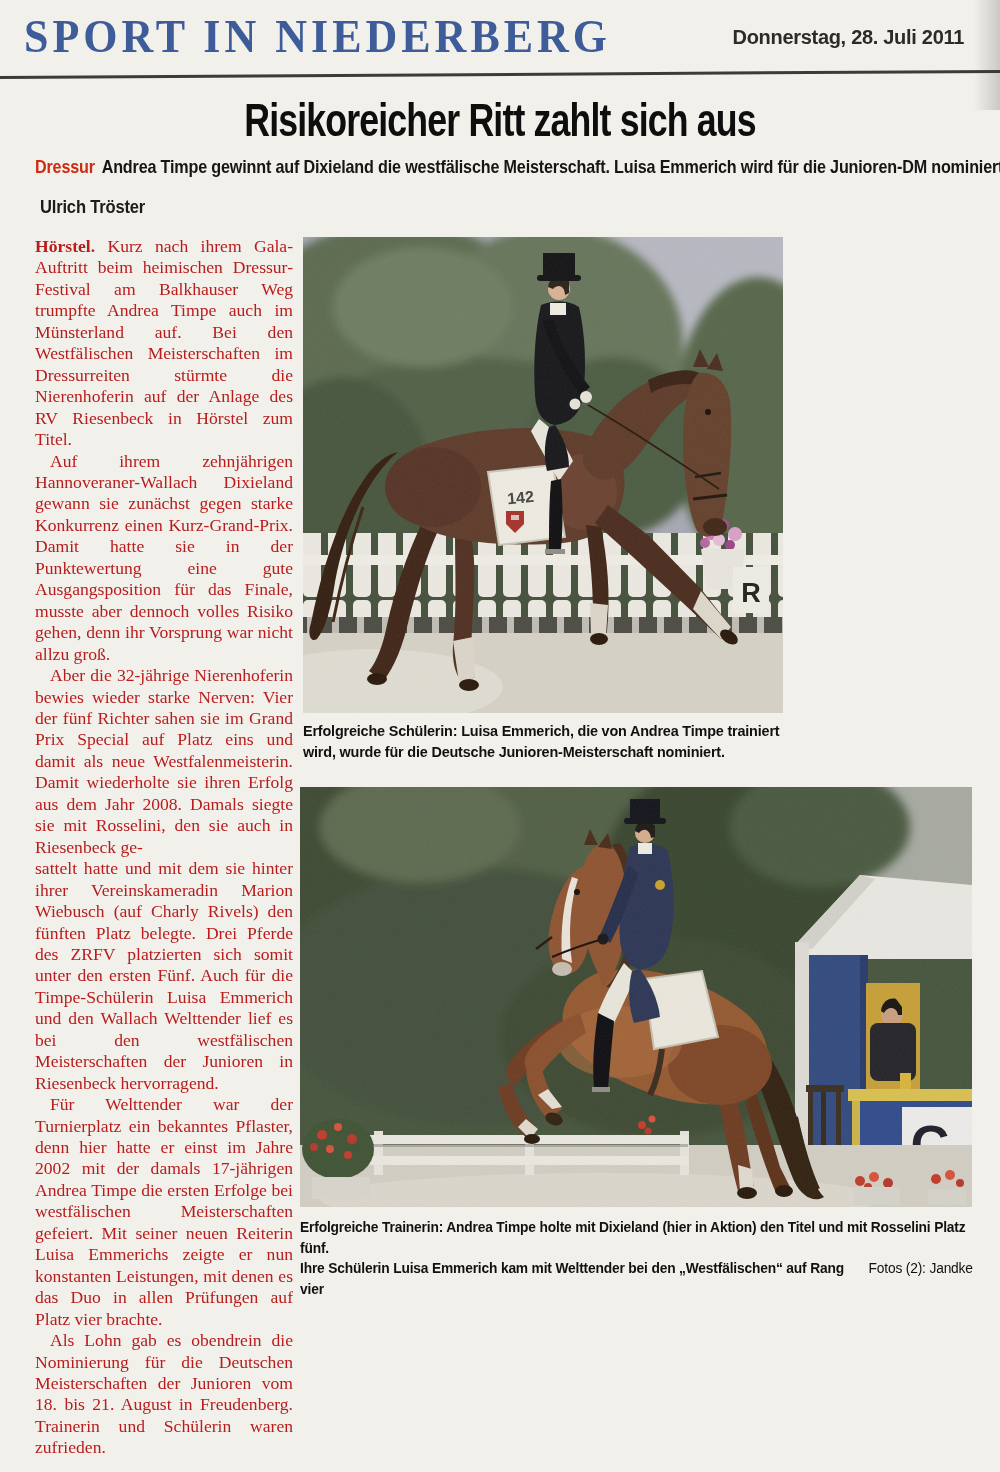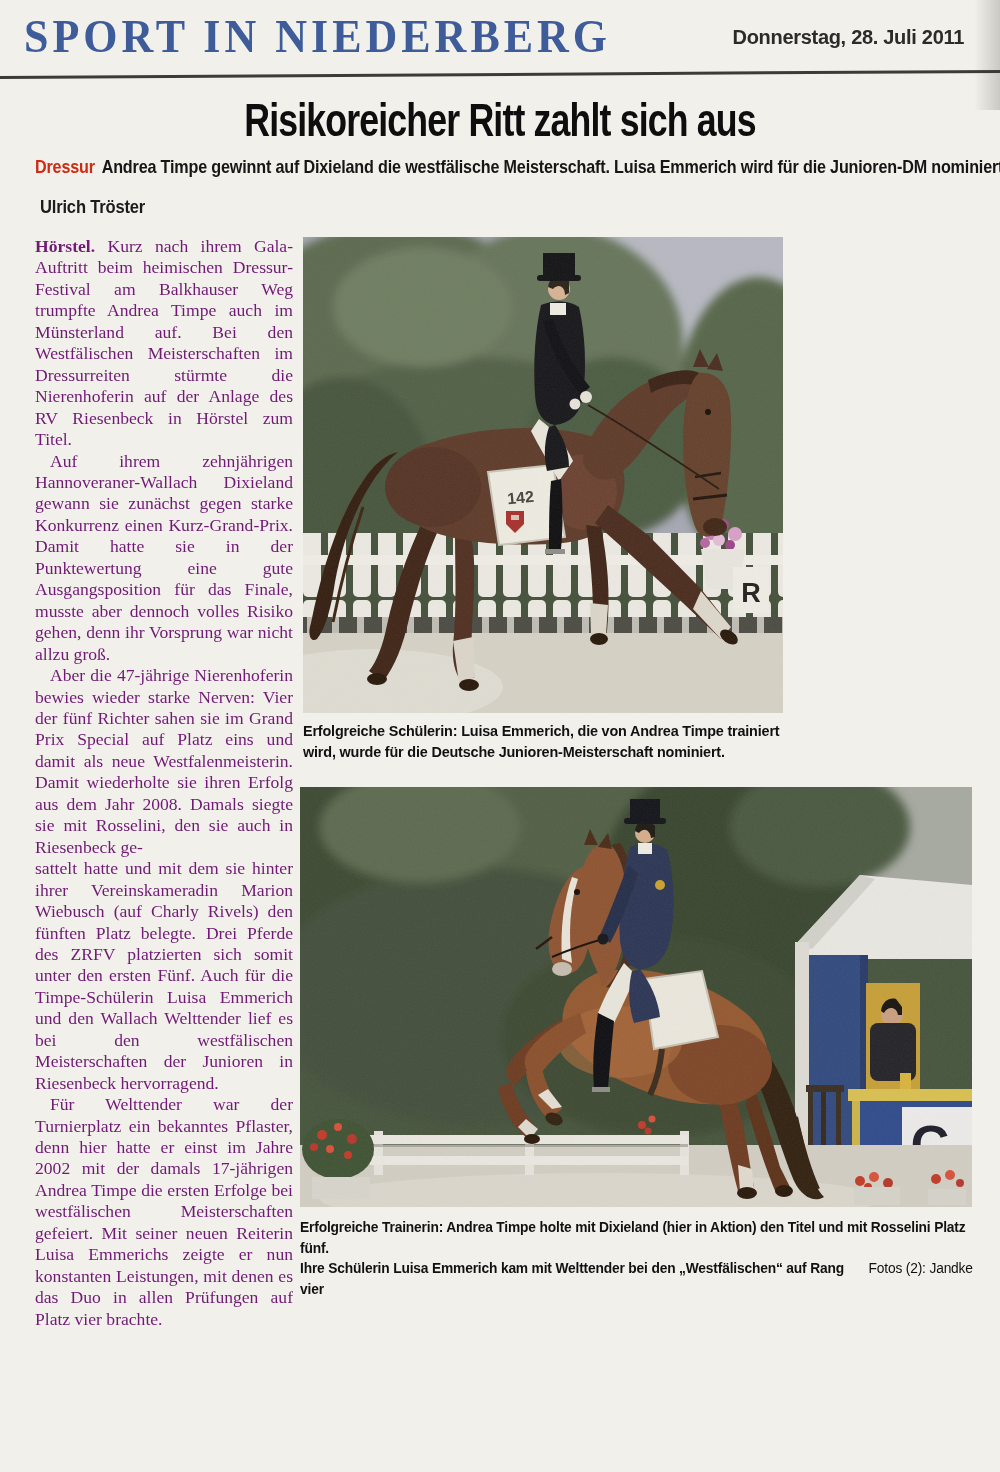--- a/index.html
+++ b/index.html
@@ -40,21 +40,21 @@
   }
   .kicker-label{color:#cf2a14;margin-right:8px;}
   .byline{
     position:absolute;left:40px;top:197px;
     font-family:"Liberation Sans",sans-serif;font-weight:bold;
     font-size:18px;color:#1c1c1c;letter-spacing:-0.2px;
     transform:scaleX(0.92);transform-origin:left center;
   }
   .body-column{
     position:absolute;left:35px;top:236px;width:258px;height:1230px;
-    font-size:17.6px;line-height:21.45px;color:#701a75;
+    font-size:17.6px;line-height:21.45px;color:#b91c1c;
     text-align:justify;overflow:hidden;
   }
   .body-column p{margin:0;}
   .body-column p.ind{text-indent:15px;font-family:Liberation Serif, serif;}
   .body-column p.gap{}
   .lead-in{font-weight:bold;}
   .photo{position:absolute;display:block;}
   .photo1{left:303px;top:237px;width:480px;height:476px;}
   .photo2{left:300px;top:787px;width:672px;height:420px;}
   .caption{
@@ -85,23 +85,24 @@
 
 <h1 class="headline">Risikoreicher Ritt zahlt sich aus</h1>
 <div class="kicker">
   <span class="kicker-label">Dressur</span><span>Andrea Timpe gewinnt auf Dixieland die westfälische Meisterschaft. Luisa Emmerich wird für die Junioren-DM nominiert</span>
 </div>
 <div class="byline">Ulrich Tröster</div>
 
 <div class="body-column">
   <p><span class="lead-in">Hörstel.</span> <span>Kurz nach ihrem Gala-Auftritt beim heimischen Dressur-Festival am Balkhauser Weg trumpfte Andrea Timpe auch im Münsterland auf. Bei den Westfälischen Meisterschaften im Dressurreiten stürmte die Nierenhoferin auf der Anlage des RV Riesenbeck in Hörstel zum Titel.</span></p>
   <p class="ind">Auf ihrem zehnjährigen Hannoveraner-Wallach Dixieland gewann sie zunächst gegen starke Konkurrenz einen Kurz-Grand-Prix. Damit hatte sie in der Punktewertung eine gute Ausgangsposition für das Finale, musste aber dennoch volles Risiko gehen, denn ihr Vorsprung war nicht allzu groß.</p>
-  <p class="ind">Aber die 47-jährige Nierenhoferin bewies wieder starke Nerven: Vier der fünf Richter sahen sie im Grand Prix Special auf Platz eins und damit als neue Westfalenmeisterin. Damit wiederholte sie ihren Erfolg aus dem Jahr 2008. Damals siegte sie mit Rosselini, den sie auch in Riesenbeck ge-</p>
+  <p class="ind">Aber die 32-jährige Nierenhoferin bewies wieder starke Nerven: Vier der fünf Richter sahen sie im Grand Prix Special auf Platz eins und damit als neue Westfalenmeisterin. Damit wiederholte sie ihren Erfolg aus dem Jahr 2008. Damals siegte sie mit Rosselini, den sie auch in Riesenbeck ge-</p>
   <p class="gap">sattelt hatte und mit dem sie hinter ihrer Vereinskameradin Marion Wiebusch (auf Charly Rivels) den fünften Platz belegte. Drei Pferde des ZRFV platzierten sich somit unter den ersten Fünf. Auch für die Timpe-Schülerin Luisa Emmerich und den Wallach Welttender lief es bei den westfälischen Meisterschaften der Junioren in Riesenbeck hervorragend.</p>
   <p class="ind">Für Welttender war der Turnierplatz ein bekanntes Pflaster, denn hier hatte er einst im Jahre 2002 mit der damals 17-jährigen Andrea Timpe die ersten Erfolge bei westfälischen Meisterschaften gefeiert. Mit seiner neuen Reiterin Luisa Emmerichs zeigte er nun konstanten Leistungen, mit denen es das Duo in allen Prüfungen auf Platz vier brachte.</p>
+  <p class="ind">Als Lohn gab es obendrein die Nominierung für die Deutschen Meisterschaften der Junioren vom 18. bis 21. August in Freudenberg. Trainerin und Schülerin waren zufrieden.</p>
 </div>
 
 <svg class="photo photo1" viewBox="0 0 480 476">
   <defs>
     <filter id="blur1">
         <feGaussianBlur stdDeviation="4"></feGaussianBlur>
       </filter>
     <filter id="grain1">
       <feTurbulence type="fractalNoise" baseFrequency="0.8" numOctaves="2"></feTurbulence>
       <feColorMatrix type="matrix" values="0 0 0 0 0.45  0 0 0 0 0.44  0 0 0 0 0.42  0 0 0 0.5 0"></feColorMatrix>

